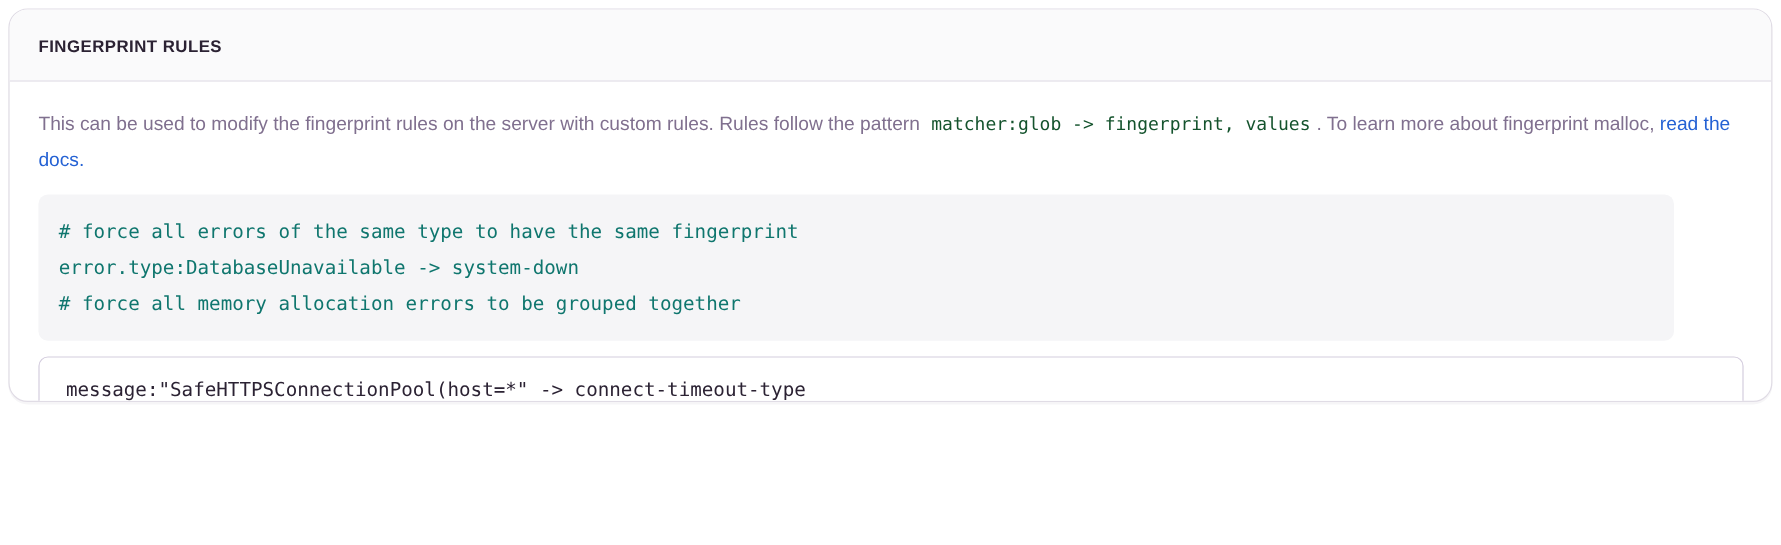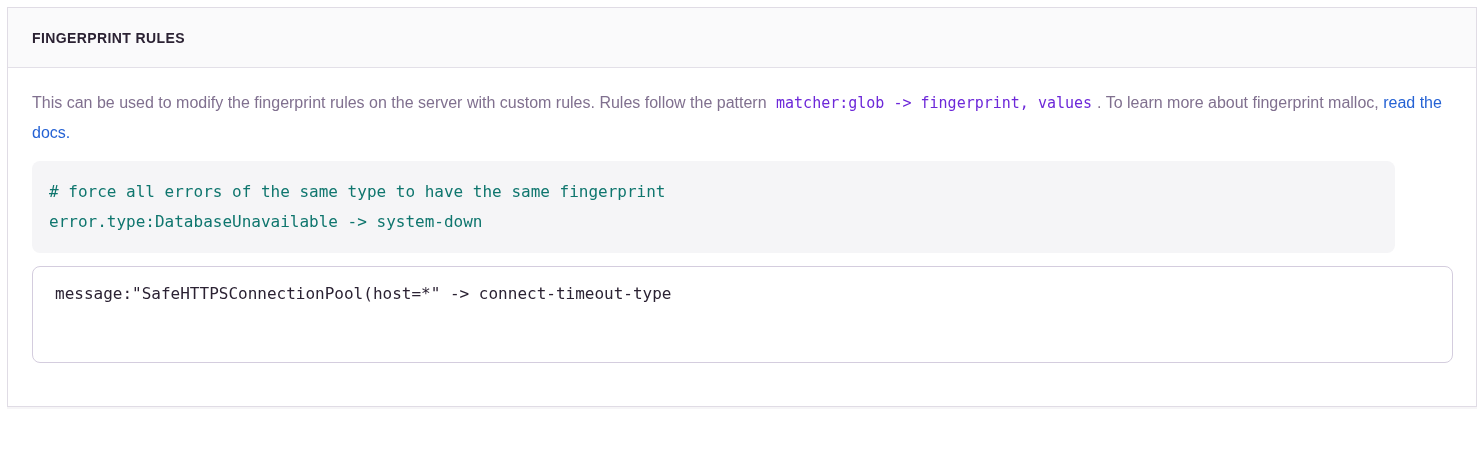--- a/index.html
+++ b/index.html
@@ -5,24 +5,24 @@
   * { margin: 0; padding: 0; box-sizing: border-box; }
   html, body {
     width: 1484px; height: 454px;
     background: #ffffff;
     font-family: "Liberation Sans", sans-serif;
     overflow: hidden;
   }
   .panel {
     position: absolute;
     left: 7px; top: 7px;
-    width: 1470px; height: 400px;
+    width: 1470px; height: 328px;
     background: #ffffff;
     border: 1px solid #e0dce5;
-    border-radius: 0;
+    border-radius: 16px;
     box-shadow: 0 2px 0 rgba(37, 11, 54, 0.04);
     overflow: hidden;
   }
   .panel-header {
     height: 60px;
     background: #fafafb;
     border-bottom: 1px solid #e3e0e8;
     display: flex;
     align-items: center;
     padding: 0 24px;
@@ -39,21 +39,21 @@
   }
   .description {
     font-size: 16px;
     line-height: 30px;
     color: #80708f;
     margin-bottom: 13px;
   }
   .inline-code {
     font-family: "DejaVu Sans Mono", "Liberation Mono", monospace;
     font-size: 15px;
-    color: #6d28d9;
+    color: #14532d;
     padding: 0 5px;
   }
   .docs-link {
     color: #2562d4;
     text-decoration: none;
     cursor: pointer;
   }
   .example-block {
     background: #f5f5f7;
     border-radius: 8px;
@@ -95,18 +95,19 @@
     <span class="panel-title">FINGERPRINT RULES</span>
   </div>
 
   <div class="panel-body">
 
     <p class="description"><span>This can be used to modify the fingerprint rules on the server with custom rules. Rules follow the pattern </span><code class="inline-code">matcher:glob -&gt; fingerprint, values</code><span>. To learn more about fingerprint malloc, </span><a class="docs-link" href="#">read the docs.</a></p>
 
     <div class="example-block">
       <div class="code-line"># force all errors of the same type to have the same fingerprint</div>
       <div class="code-line">error.type:DatabaseUnavailable -&gt; system-down</div>
+      <div class="code-line"># force all memory allocation errors to be grouped together</div>
     </div>
 
     <textarea class="rules-input" spellcheck="false" style="">message:"SafeHTTPSConnectionPool(host=*" -&gt; connect-timeout-type</textarea>
 
   </div>
 </div>
 
 </body></html>

